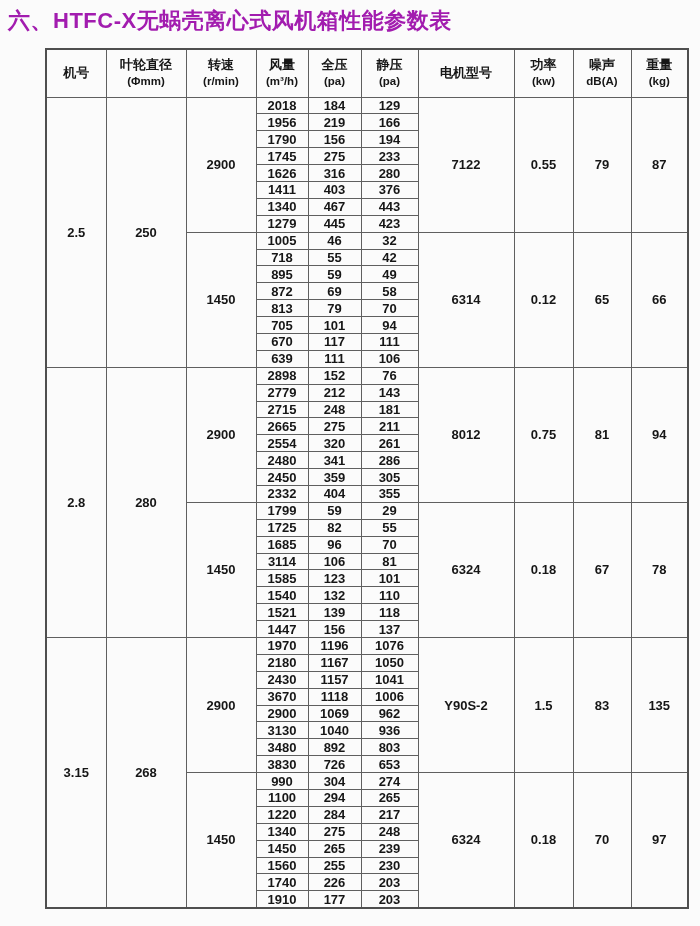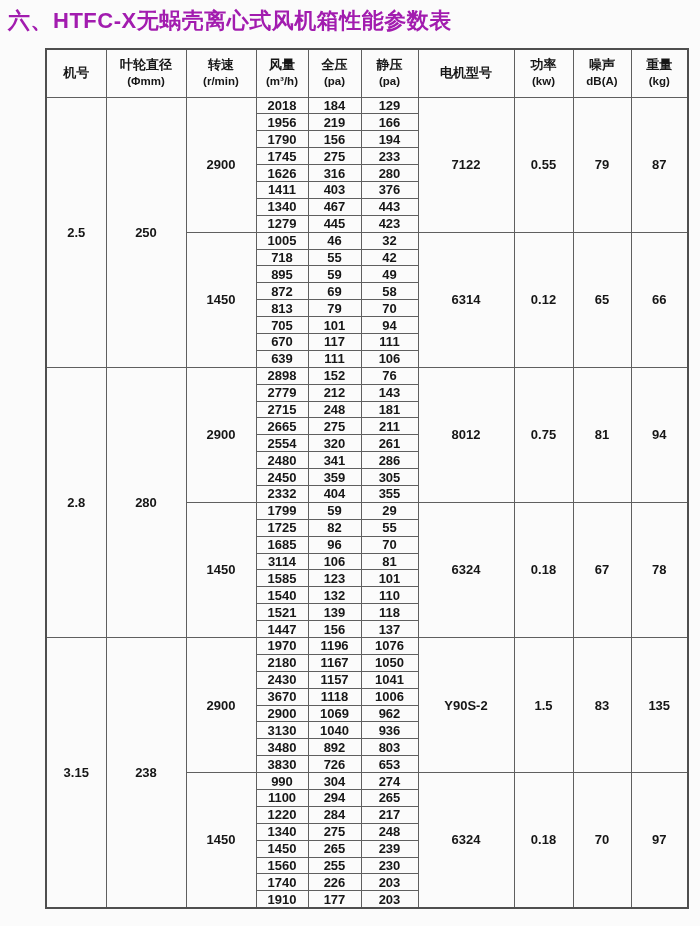--- a/index.html
+++ b/index.html
@@ -298,21 +298,21 @@
         <td>139</td>
         <td>118</td>
       </tr>
       <tr>
         <td>1447</td>
         <td>156</td>
         <td>137</td>
       </tr>
       <tr>
         <td rowspan="16">3.15</td>
-        <td rowspan="16">238</td>
+        <td rowspan="16">268</td>
         <td rowspan="8">2900</td>
         <td>1970</td>
         <td>1196</td>
         <td>1076</td>
         <td rowspan="8">Y90S-2</td>
         <td rowspan="8">1.5</td>
         <td rowspan="8">83</td>
         <td rowspan="8">135</td>
       </tr>
       <tr>

